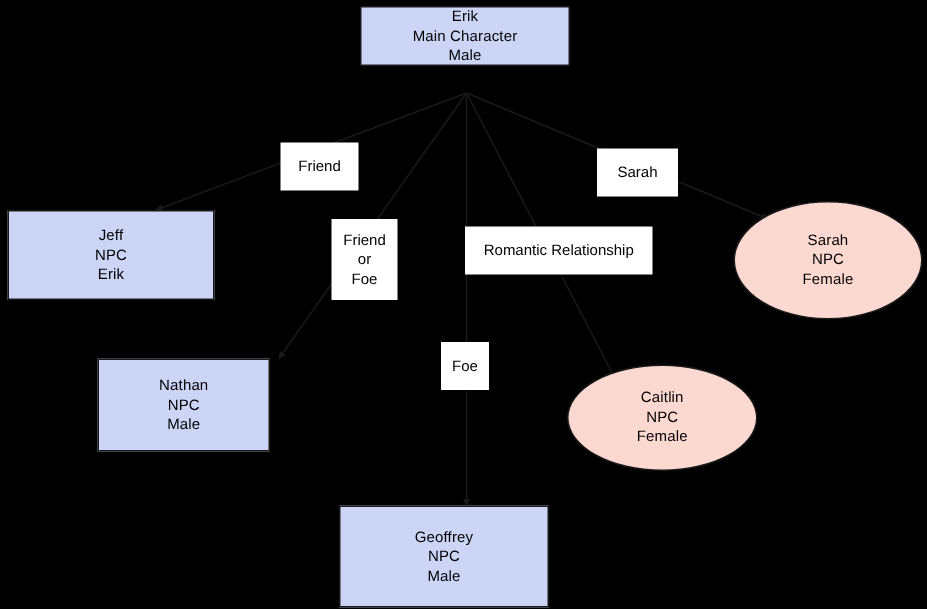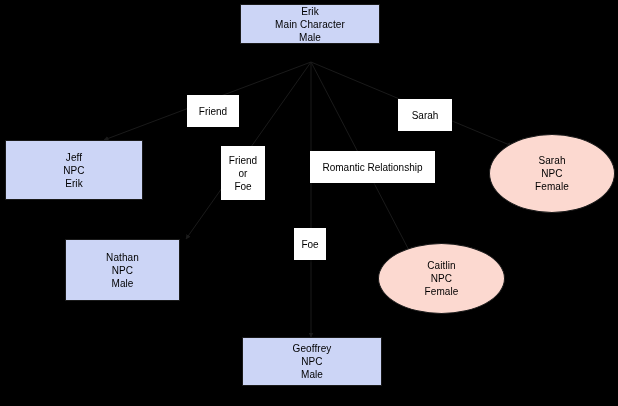--- a/index.html
+++ b/index.html
@@ -103,21 +103,21 @@
       <div class="node rect" style="left: 65px; top: 239px; width: 115px; height: 62px;">
         <span class="node-label">Nathan
 NPC
 Male</span>
       </div>
       <div class="node ellipse" style="left: 378px; top: 243px; width: 127px; height: 71px;">
         <span class="node-label">Caitlin
 NPC
 Female</span>
       </div>
-      <div class="node rect" style="left: 242px; top: 337px; width: 140px; height: 49px;">
+      <div class="node rect" style="left: 226px; top: 337px; width: 140px; height: 68px;">
         <span class="node-label">Geoffrey
 NPC
 Male</span>
       </div>
     </div>
   <div id="label-layer">
       <div class="edge-label" style="left: 187px; top: 95px; width: 52px; height: 20px;">Friend</div>
       <div class="edge-label" style="left: 398px; top: 99px; width: 54px; height: 20px;">Sarah</div>
       <div class="edge-label" style="left: 221px; top: 146px; width: 44px; height: 54px;">Friend
 or

